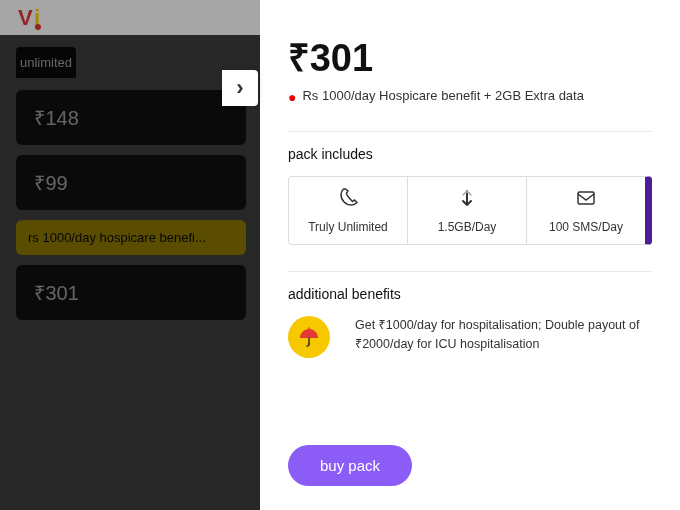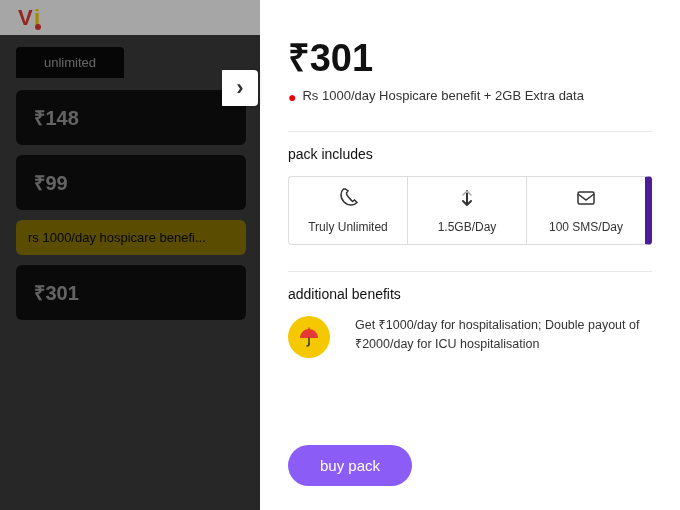--- a/index.html
+++ b/index.html
@@ -55,40 +55,40 @@
       overflow: hidden;
     }
     .bg-tabs {
       display: flex;
       padding: 12px 16px 0;
     }
     .bg-tab {
       background: #222;
       color: #fff;
       font-size: 13px;
-      padding: 8px 28px;
+      padding: 8px 4px;
       border-radius: 4px 4px 0 0;
       margin-right: 4px;
     }
     .bg-tab.active {
       background: #111;
     }
     .bg-cards {
       padding: 12px 16px;
       display: flex;
       flex-direction: column;
       gap: 10px;
     }
     .bg-card {
       background: #1a1a1a;
       color: #fff;
       border-radius: 6px;
       padding: 14px 18px;
       font-size: 20px;
-      font-weight: bold;
+      font-weight: normal;
       width: 230px;
     }
     .bg-card.yellow {
       background: #e6c400;
       color: #111;
       font-size: 13px;
       font-weight: normal;
       padding: 10px 12px;
       width: 230px;
     }

